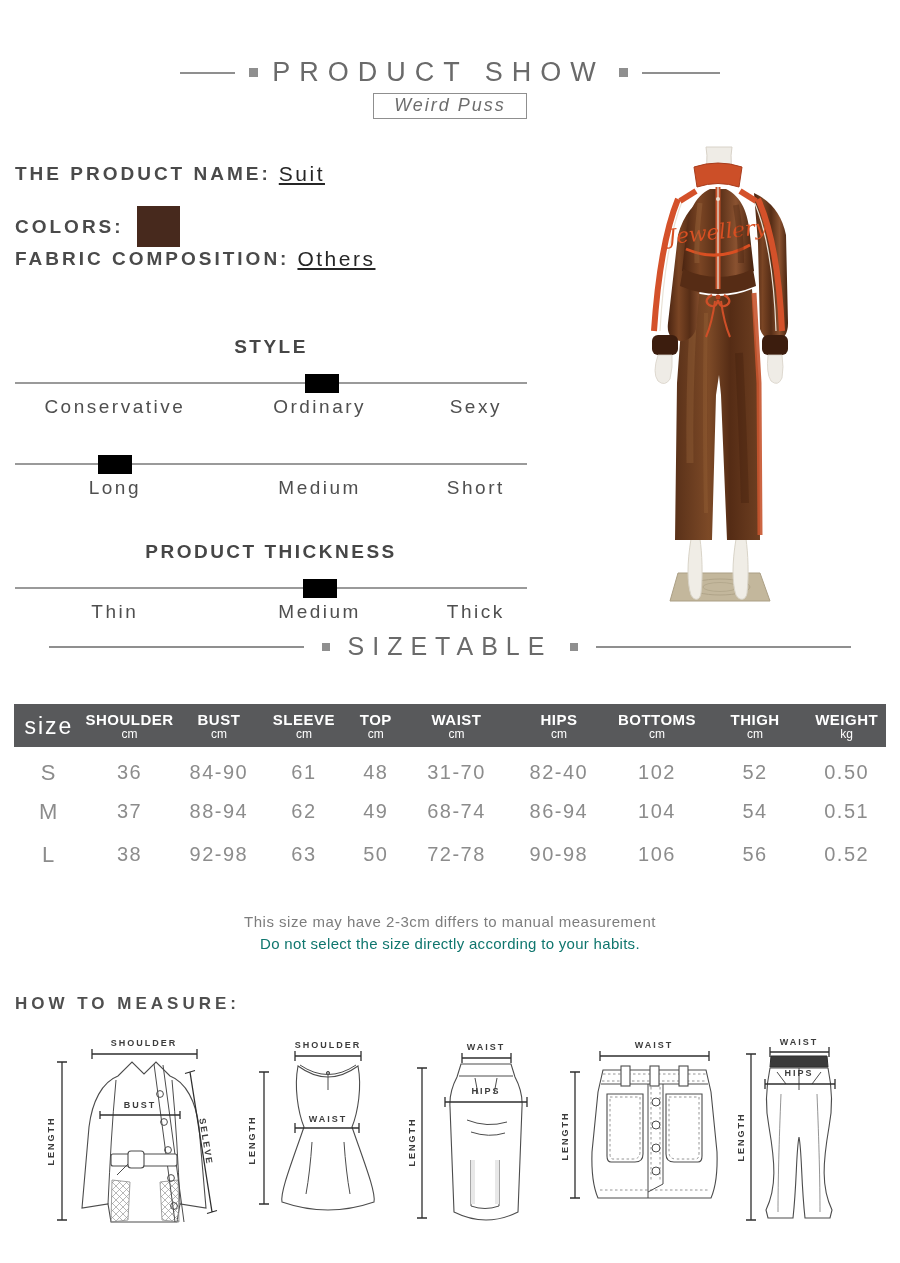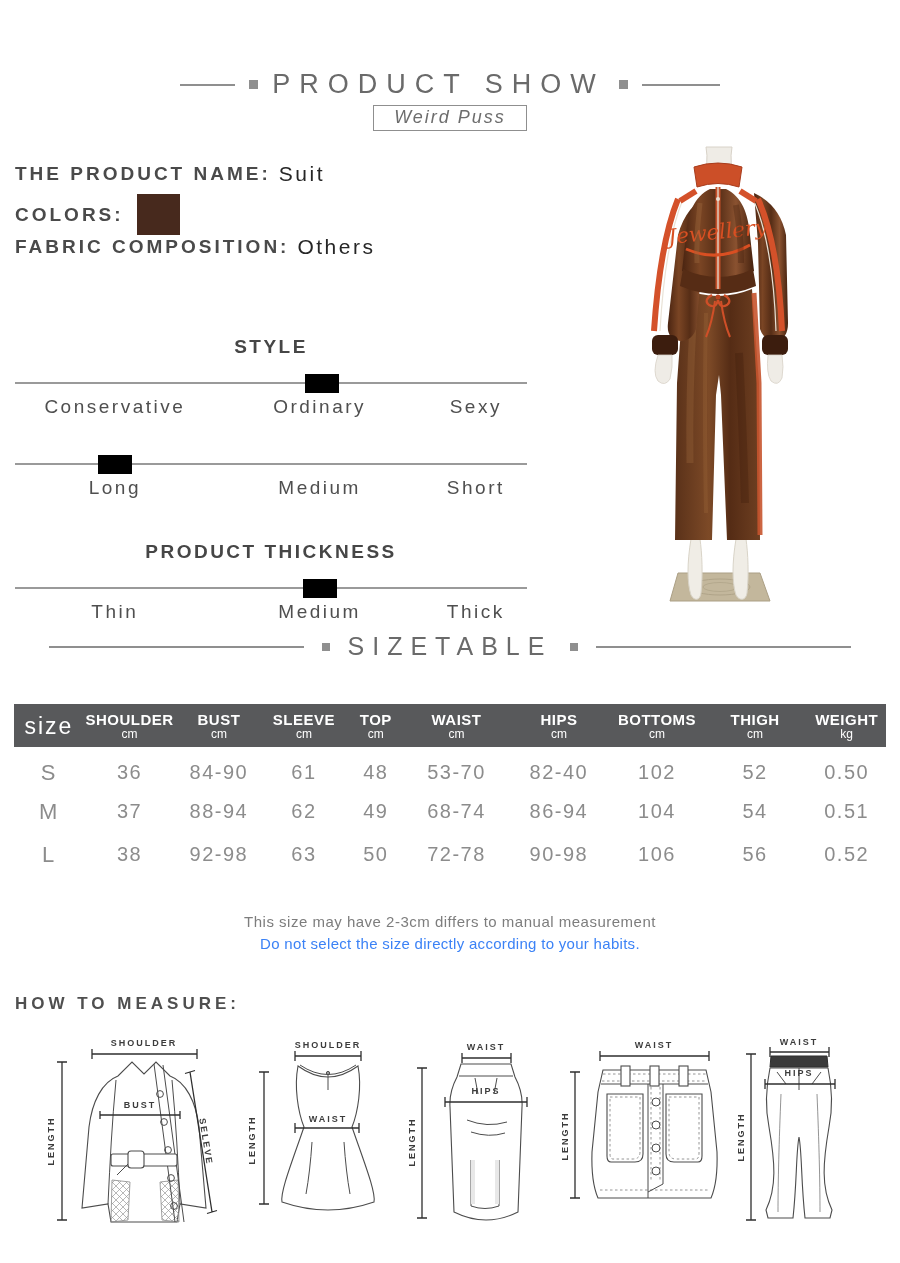--- a/index.html
+++ b/index.html
@@ -2,34 +2,34 @@
 <html><head>
 <meta charset="utf-8">
 <style>
   * { margin:0; padding:0; box-sizing:border-box; }
   html,body { background:#fff; }
   .page { position:relative; width:900px; height:1263px; background:#fff; overflow:hidden;
           font-family:"Liberation Sans", sans-serif; color:#4a4a4a; }
 
   
   .ps-header { position:absolute; top:57px; left:0; width:100%; text-align:center; }
-  .title-row { display:flex; align-items:center; justify-content:center; gap:14px;margin-top:12px; }
+  .title-row { display:flex; align-items:center; justify-content:center; gap:14px; }
   .page-title { font-size:27px; font-weight:400; letter-spacing:9px; color:#6a6a6a; white-space:nowrap; }
   .hline { height:2px; background:#8f8f8f; display:inline-block; }
   .w55 { width:55px; } .w78 { width:78px; }
   .sq  { width:9px; height:9px; background:#8f8f8f; display:inline-block; }
   .brand-box { margin:5px auto 0; width:154px; border:1px solid #8f8f8f; font-style:italic;
                font-size:18px; color:#6d6d6d; letter-spacing:2px; padding:1px 0 2px; }
 
   
   .info { position:absolute; left:15px; top:162px; }
   .info-row { display:flex; align-items:center; }
   .info-label { font-size:19px; font-weight:700; letter-spacing:3px; color:#4a4a4a; }
-  .info-value { font-size:21px; letter-spacing:2.5px; color:#262626; margin-left:8px; }
-  .row-name   { margin-bottom:8px; }
+  .info-value { font-size:21px; letter-spacing:2.5px; color:#262626; margin-left:8px;text-decoration:underline; }
+  .row-name   { margin-bottom:20px; }
   .row-fabric { margin-bottom:27px; }
   .swatch { width:43px; height:41px; margin-left:13px; display:inline-block; }
 
   
   .attr { position:absolute; left:15px; width:512px; }
   .attr-style  { top:336px; } .attr-length { top:439px; } .attr-thick { top:541px; }
   .attr-title { font-size:19px; font-weight:700; letter-spacing:2.5px; color:#464646;text-align:center; }
   .track { position:relative; height:19px; margin-top:16px; }
   .track .line { position:absolute; top:8px; left:0; right:0; height:2px; background:#9a9a9a; }
   .track .marker { position:absolute; top:0; width:34px; height:19px; background:#000;
@@ -280,21 +280,21 @@
           </th>
       </tr>
     </thead>
     <tbody>
       <tr>
         <td class="sz">S</td>
         <td>36</td>
           <td>84-90</td>
         <td>61</td>
           <td>48</td>
-        <td>53-70</td>
+        <td>31-70</td>
           <td>82-40</td>
         <td>102</td>
           <td>52</td>
         <td>0.50</td>
       </tr>
       <tr>
         <td class="sz">M</td>
         <td>37</td>
           <td>88-94</td>
         <td>62</td>
@@ -315,21 +315,21 @@
           <td>90-98</td>
         <td>106</td>
           <td>56</td>
         <td>0.52</td>
       </tr>
     </tbody>
   </table>
 
   <div class="notes">
     <div class="note-gray">This size may have 2-3cm differs to manual measurement</div>
-    <div class="note-red" style="color: #3b82f6;">Do not select the size directly according to your habits.</div>
+    <div class="note-red" style="color: #0f766e;">Do not select the size directly according to your habits.</div>
   </div>
 
   <div class="htm-title">HOW TO MEASURE:</div>
 
   <div class="diagrams">
 
     <svg width="200" height="222" viewBox="0 0 200 222">
       <defs>
         <pattern id="xh" width="7" height="7" patternUnits="userSpaceOnUse">
           <path d="M0,7 L7,0 M0,0 L7,7" stroke="#9a9a9a" stroke-width="0.7"></path>

